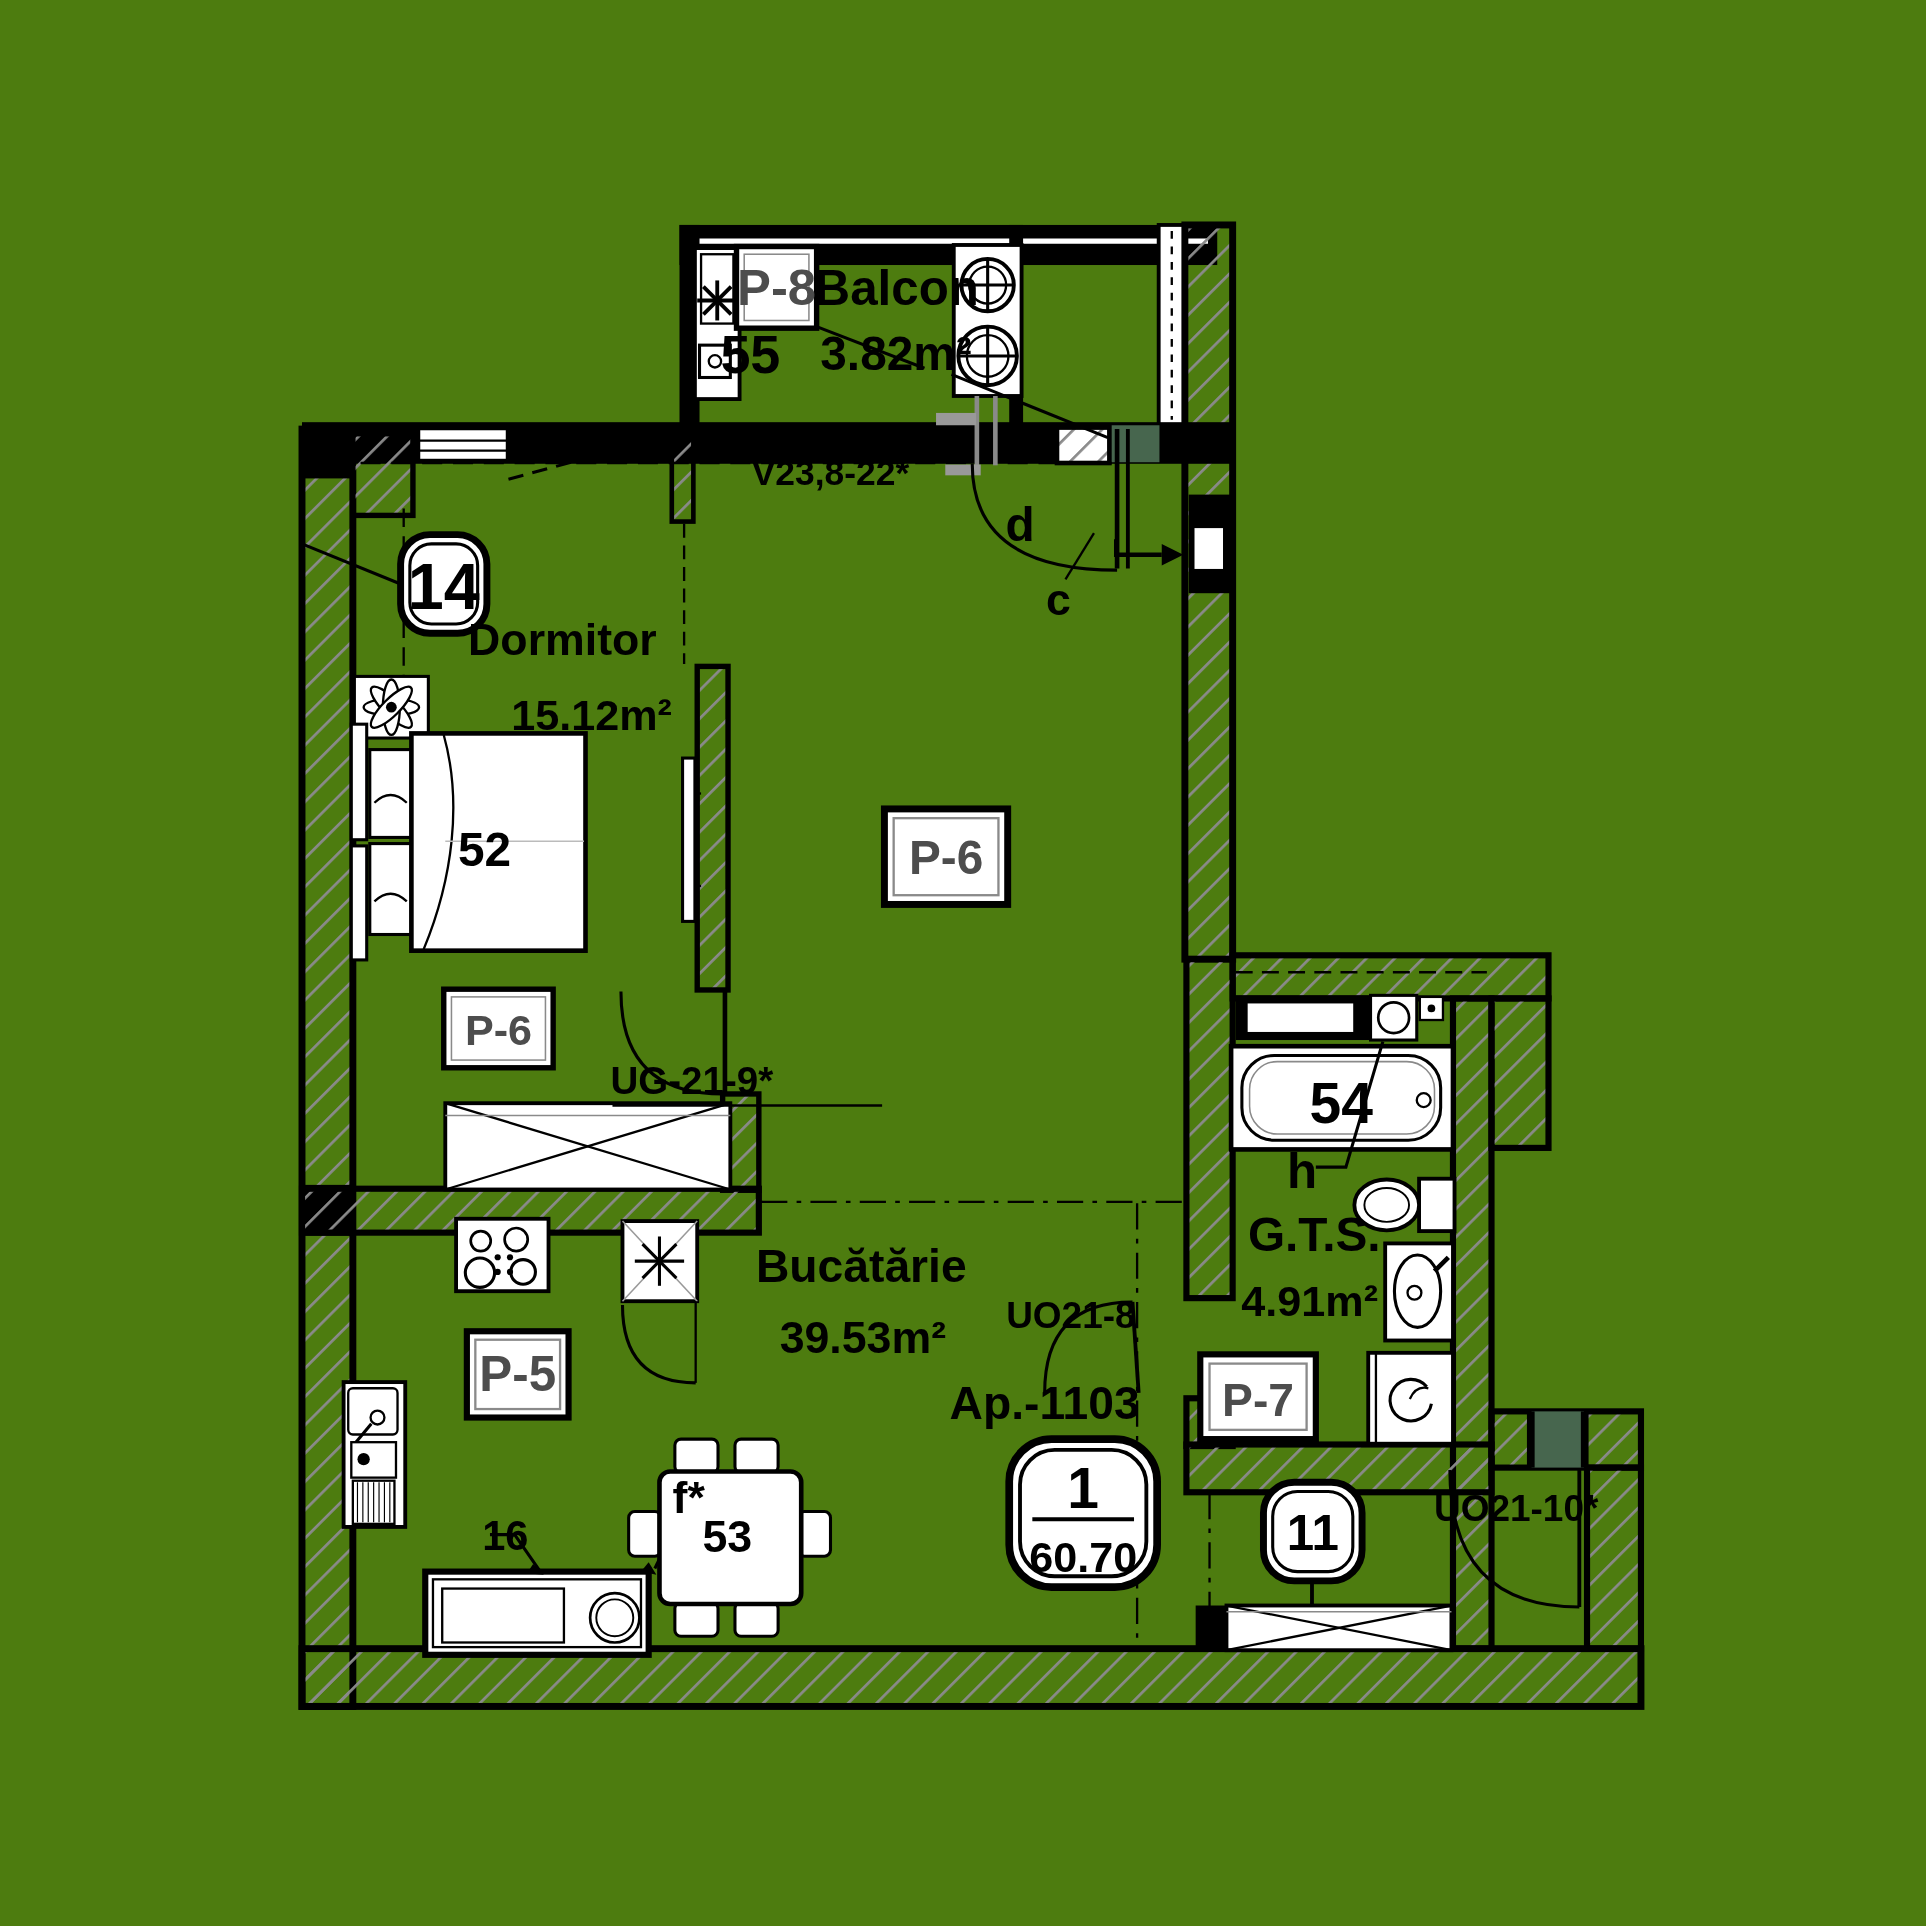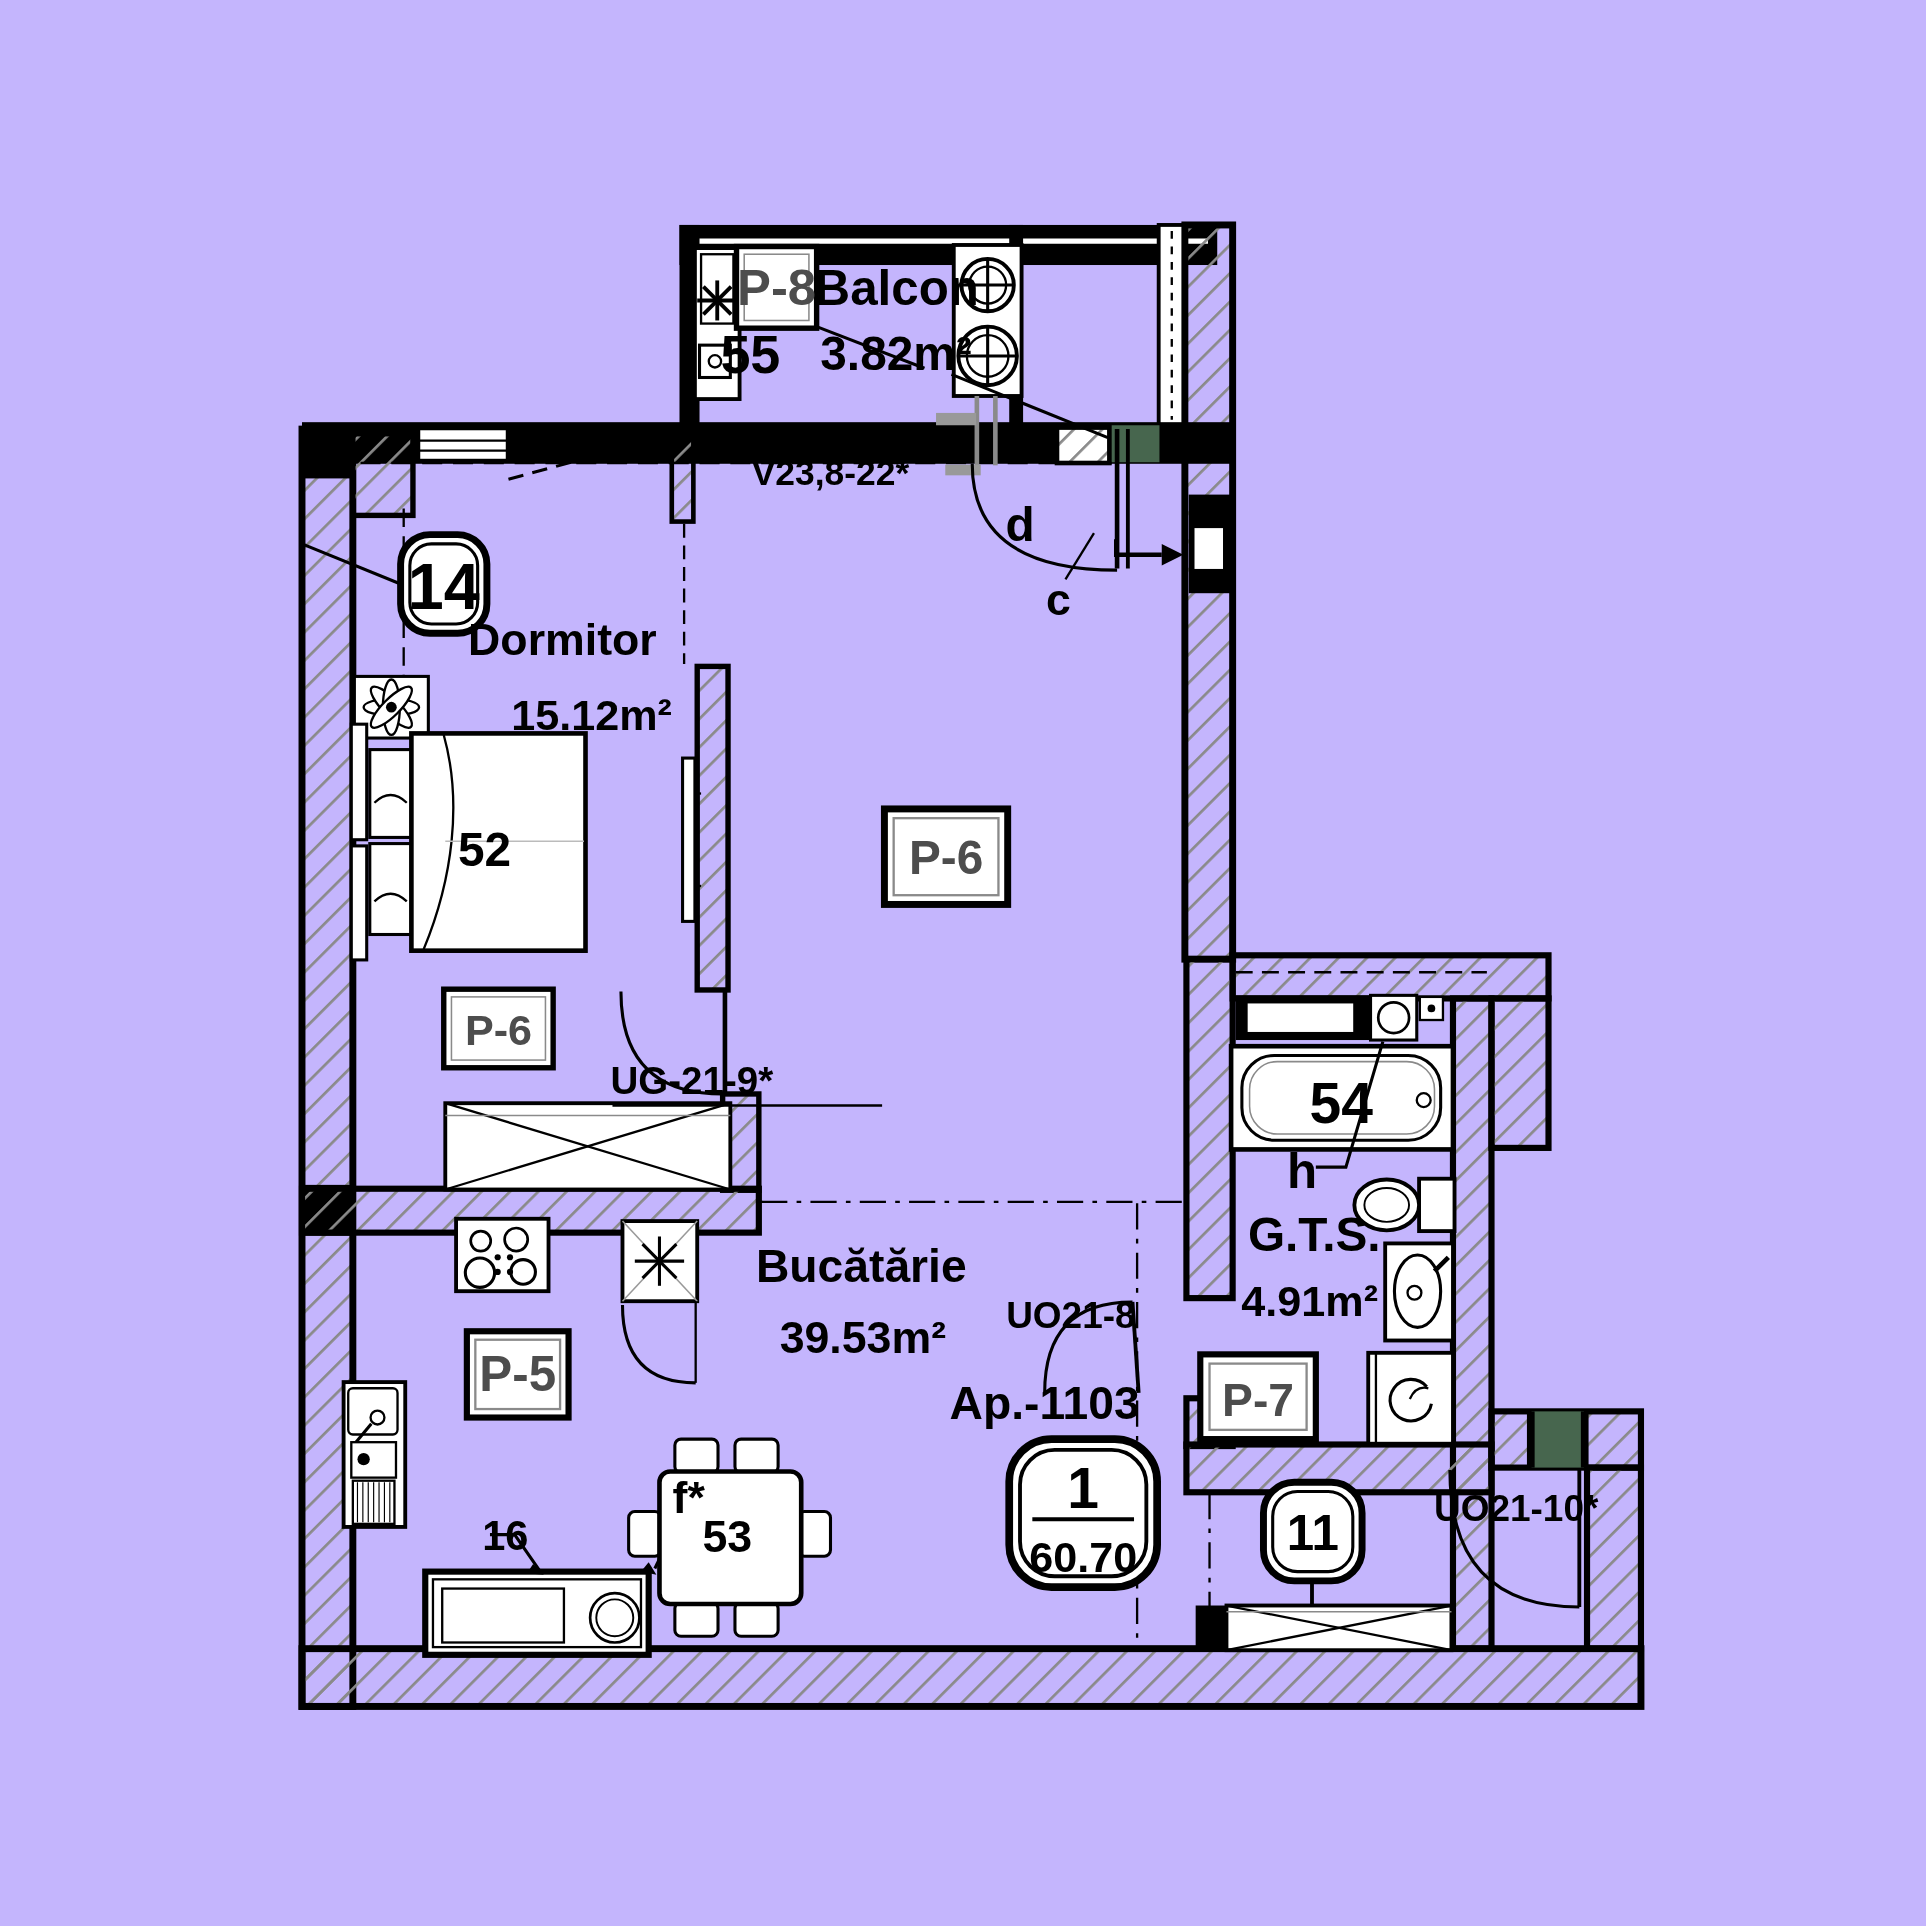--- a/index.html
+++ b/index.html
@@ -1,17 +1,17 @@
 <!DOCTYPE html>
 <html style="font-size:12.3px"><head>
 <meta charset="utf-8">
 <style>
   html,body{margin:0;padding:0;}
   body{width:1926px;height:1926px;background:#47664e;overflow:hidden;}
-  .canvas{position:relative;width:1926px;height:1926px;background:#c4b5fd;}
+  .canvas{position:relative;width:1926px;height:1926px;background:#4d7c0f;}
   svg{display:block;position:absolute;left:0;top:0;}
   text{font-family:"Liberation Sans","DejaVu Sans",sans-serif;font-weight:bold;fill:#000;text-anchor:middle;}
   .gray{fill:#4d4d4d;}
 </style>
 </head>
 <body>
 
 <div class="canvas">
 <svg width="1926" height="1926" viewBox="0 0 2500 2500">
   <defs>

